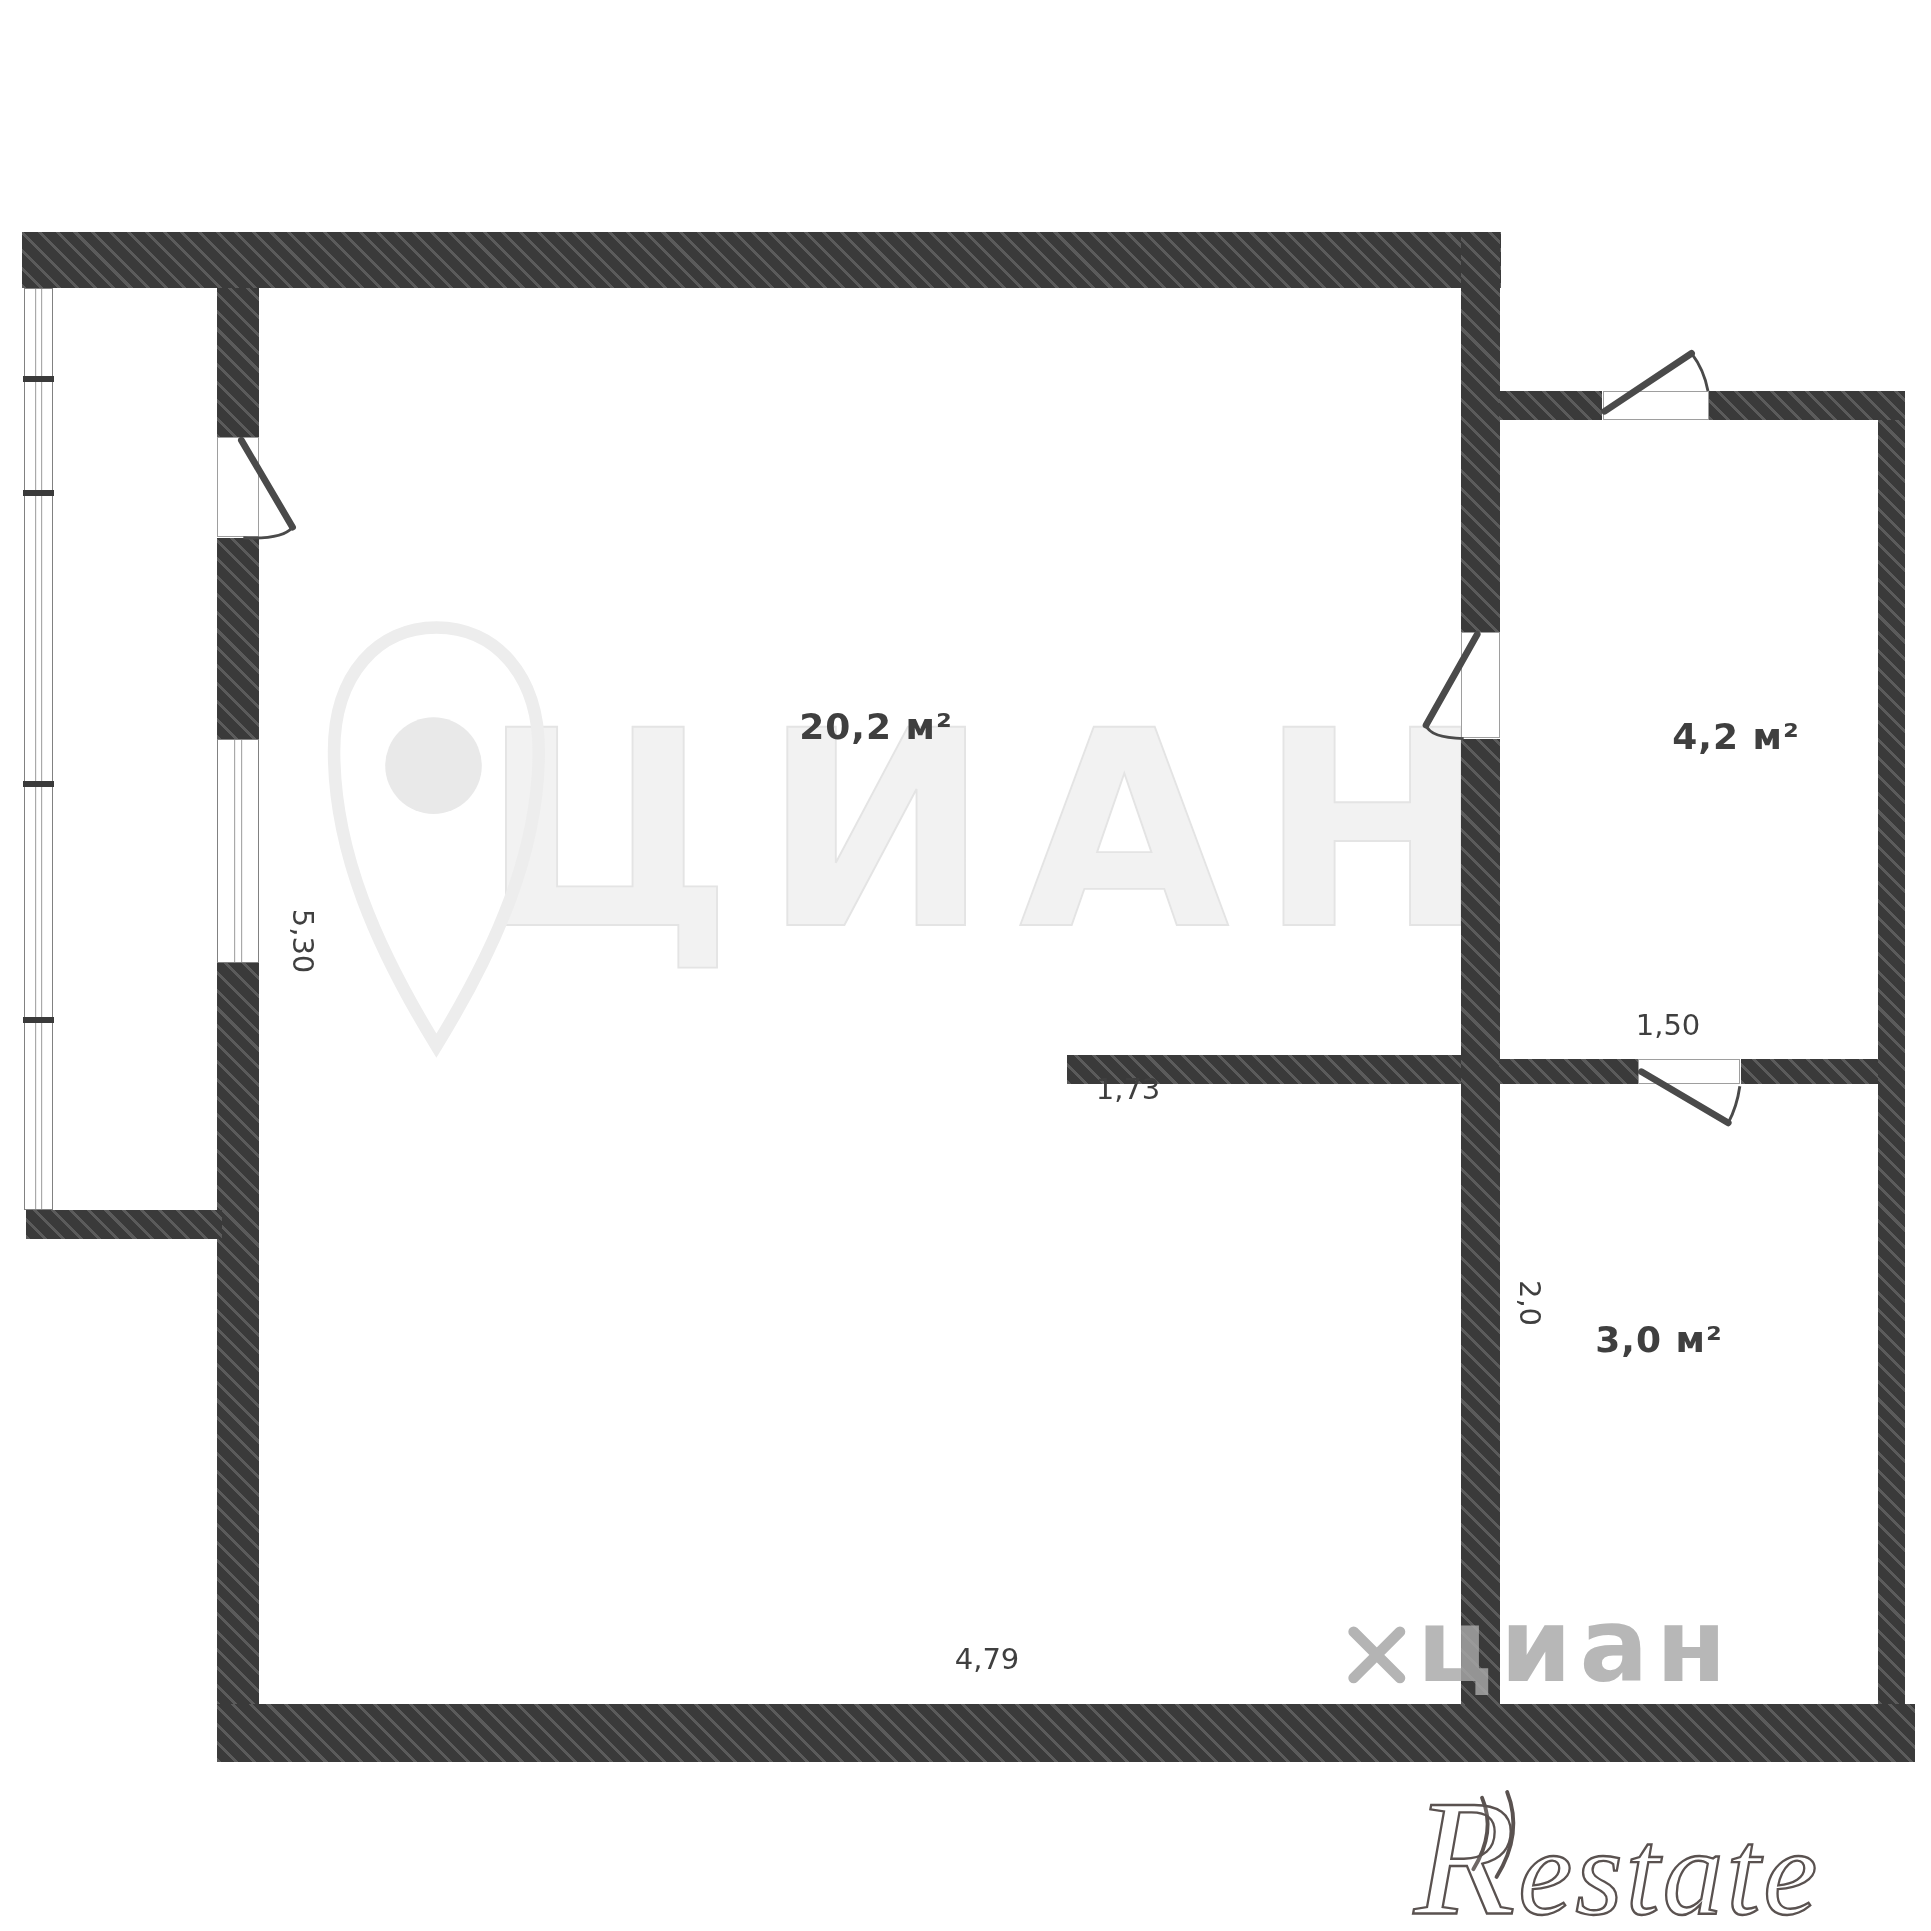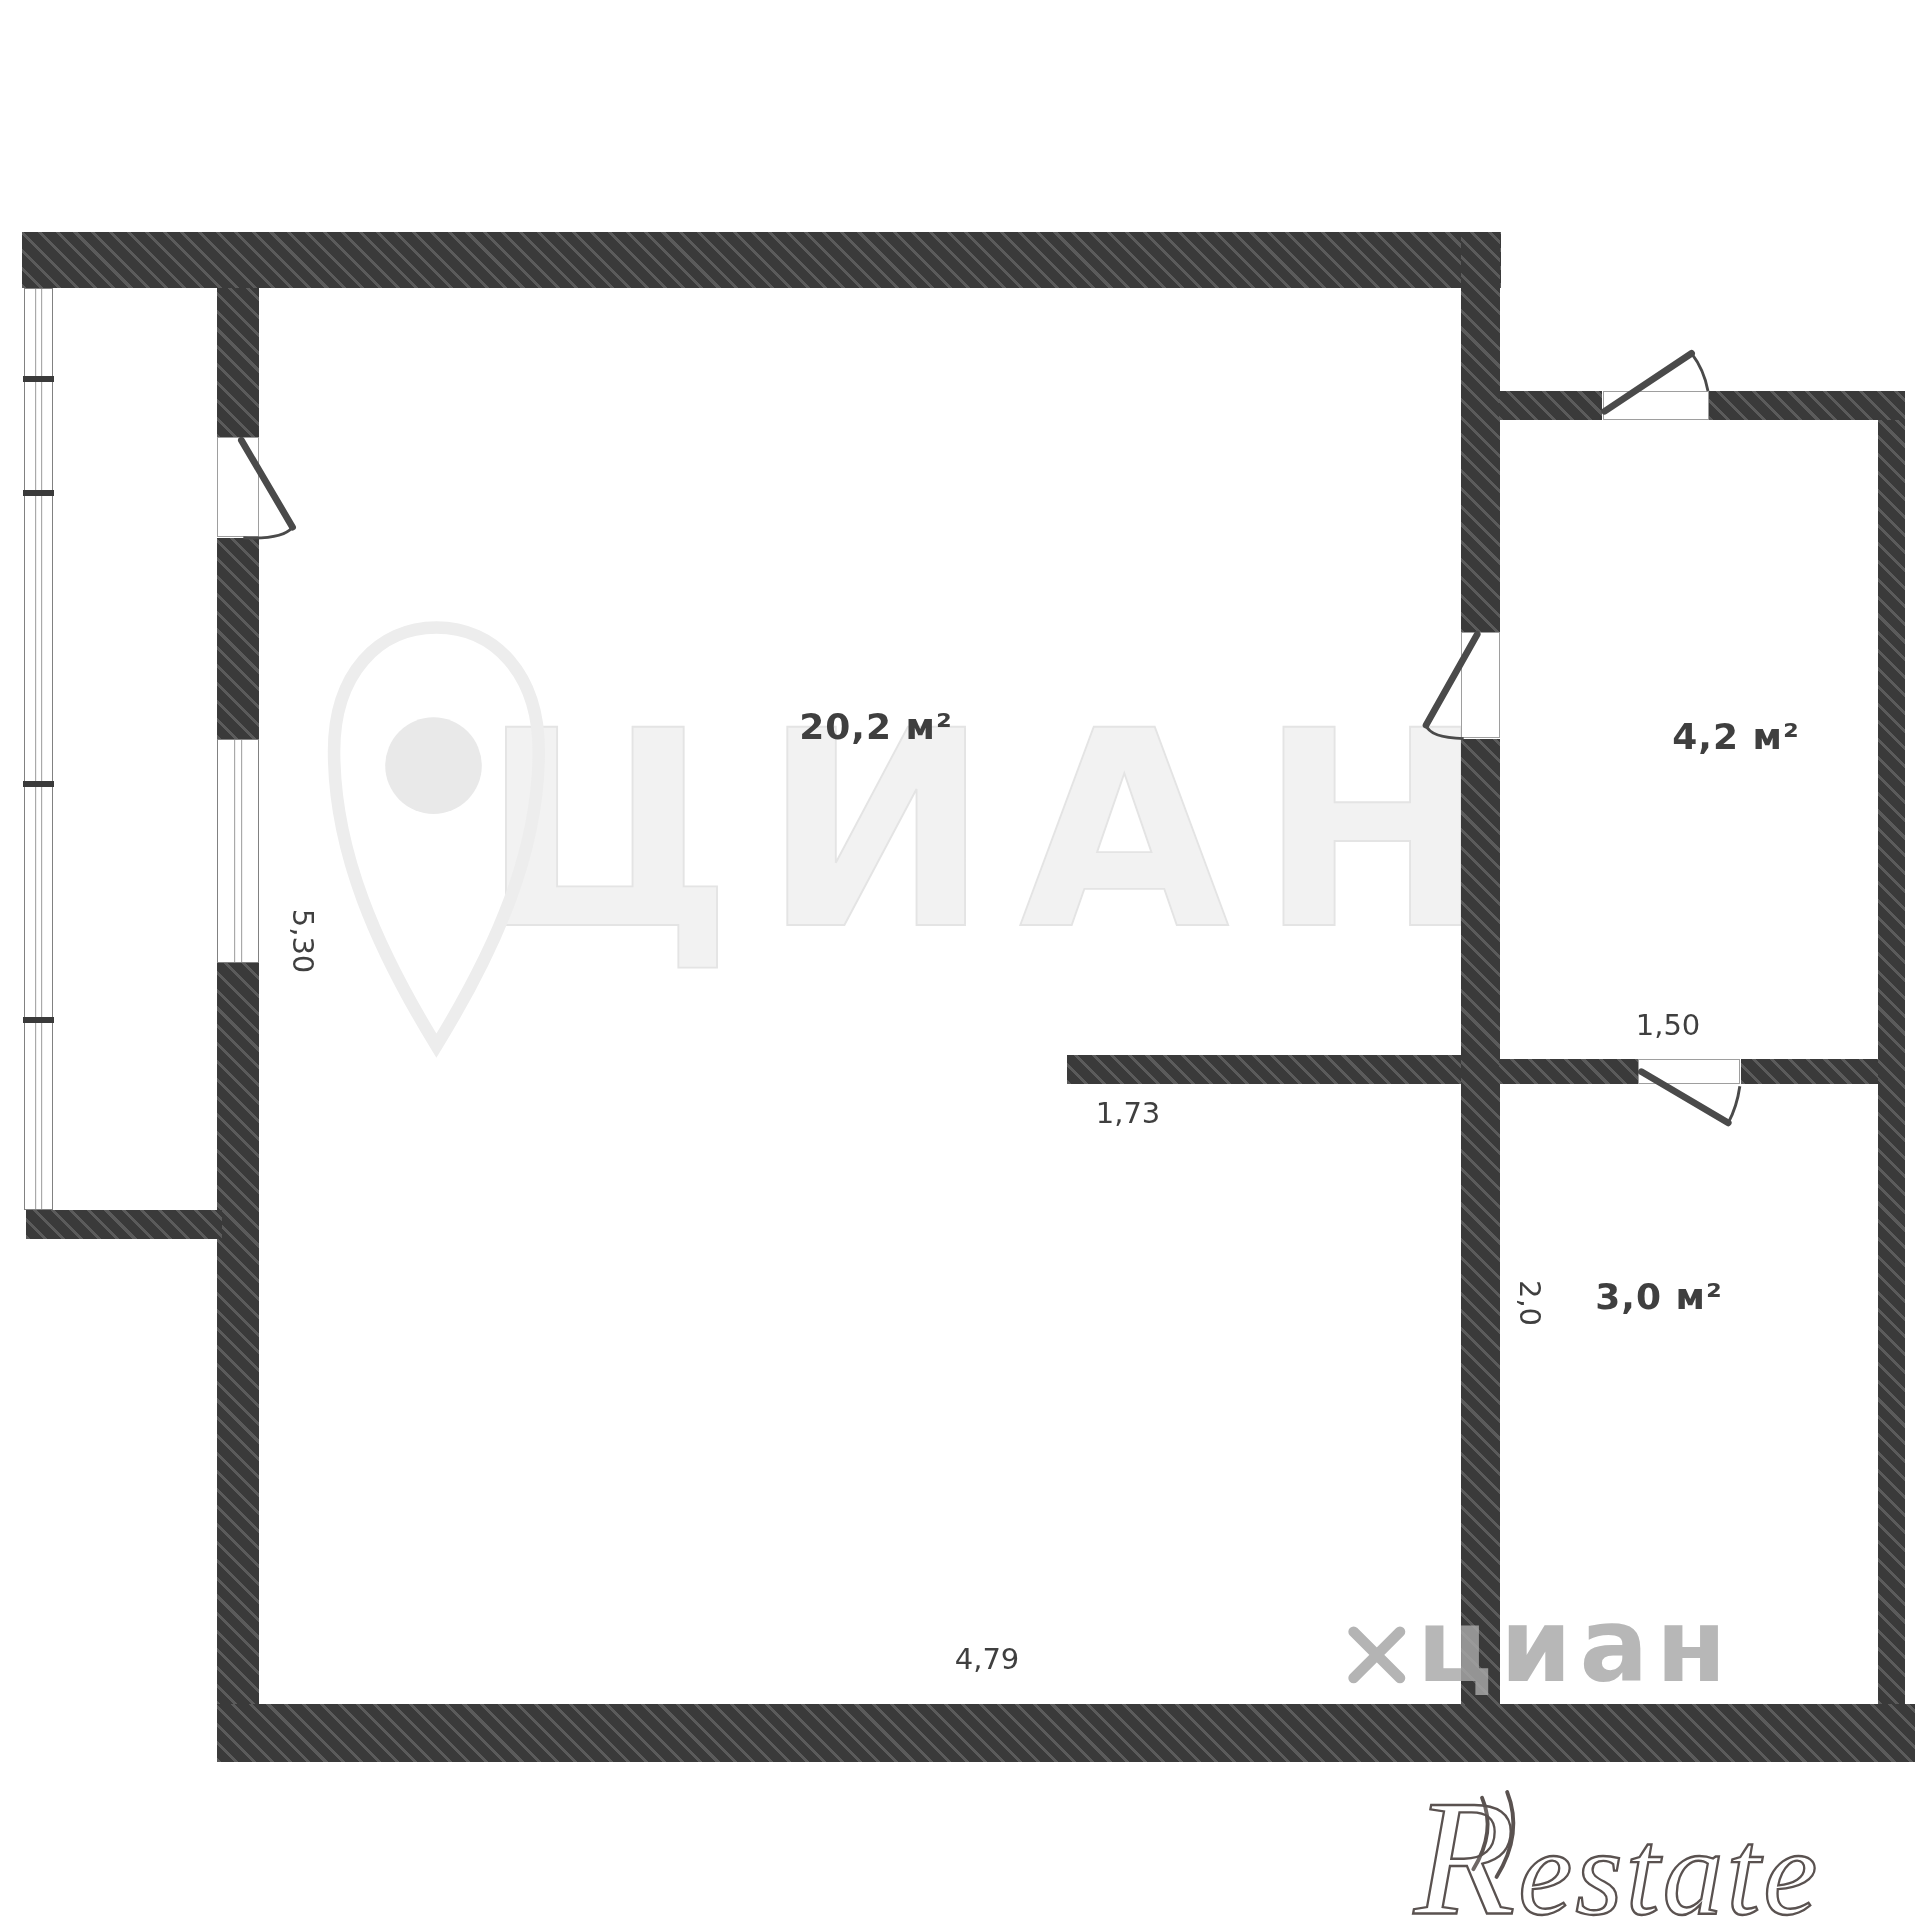--- a/index.html
+++ b/index.html
@@ -143,25 +143,25 @@
     </g>
 
     <g>
       <path d="M1526,1936 Q1550,1897 1535,1862" fill="none" stroke="#5a5250" stroke-width="4" stroke-linecap="round"></path>
       <path d="M1550,1944 Q1578,1899 1561,1856" fill="none" stroke="#5a5250" stroke-width="4" stroke-linecap="round"></path>
     </g>
   </svg>
 
   <div class="lbl room-lbl" style="left:876px; top:726px;">20,2 м²</div>
   <div class="lbl room-lbl" style="left:1736px; top:736px;">4,2 м²</div>
-  <div class="lbl room-lbl" style="left:1659px; top:1296px;">3,0 м²</div>
+  <div class="lbl room-lbl" style="left:1659px; top:1339px;">3,0 м²</div>
 
   <div class="lbl dim-lbl vert" style="left:303px; top:941px;">5,30</div>
   <div class="lbl dim-lbl" style="left:1668px; top:1025px;">1,50</div>
-  <div class="lbl dim-lbl" style="left:1128px; top:1113px;">1,73</div>
+  <div class="lbl dim-lbl" style="left:1128px; top:1089px;">1,73</div>
   <div class="lbl dim-lbl vert" style="left:1530px; top:1303px;">2,0</div>
   <div class="lbl dim-lbl" style="left:951px; top:1659px;margin-left:36px;">4,79</div>
 
   <div class="wm-cian-sm">циан</div>
 
   <div class="restate">
     <span class="cap">R</span><span class="rest">estate</span>
   </div>
 
 </div>

